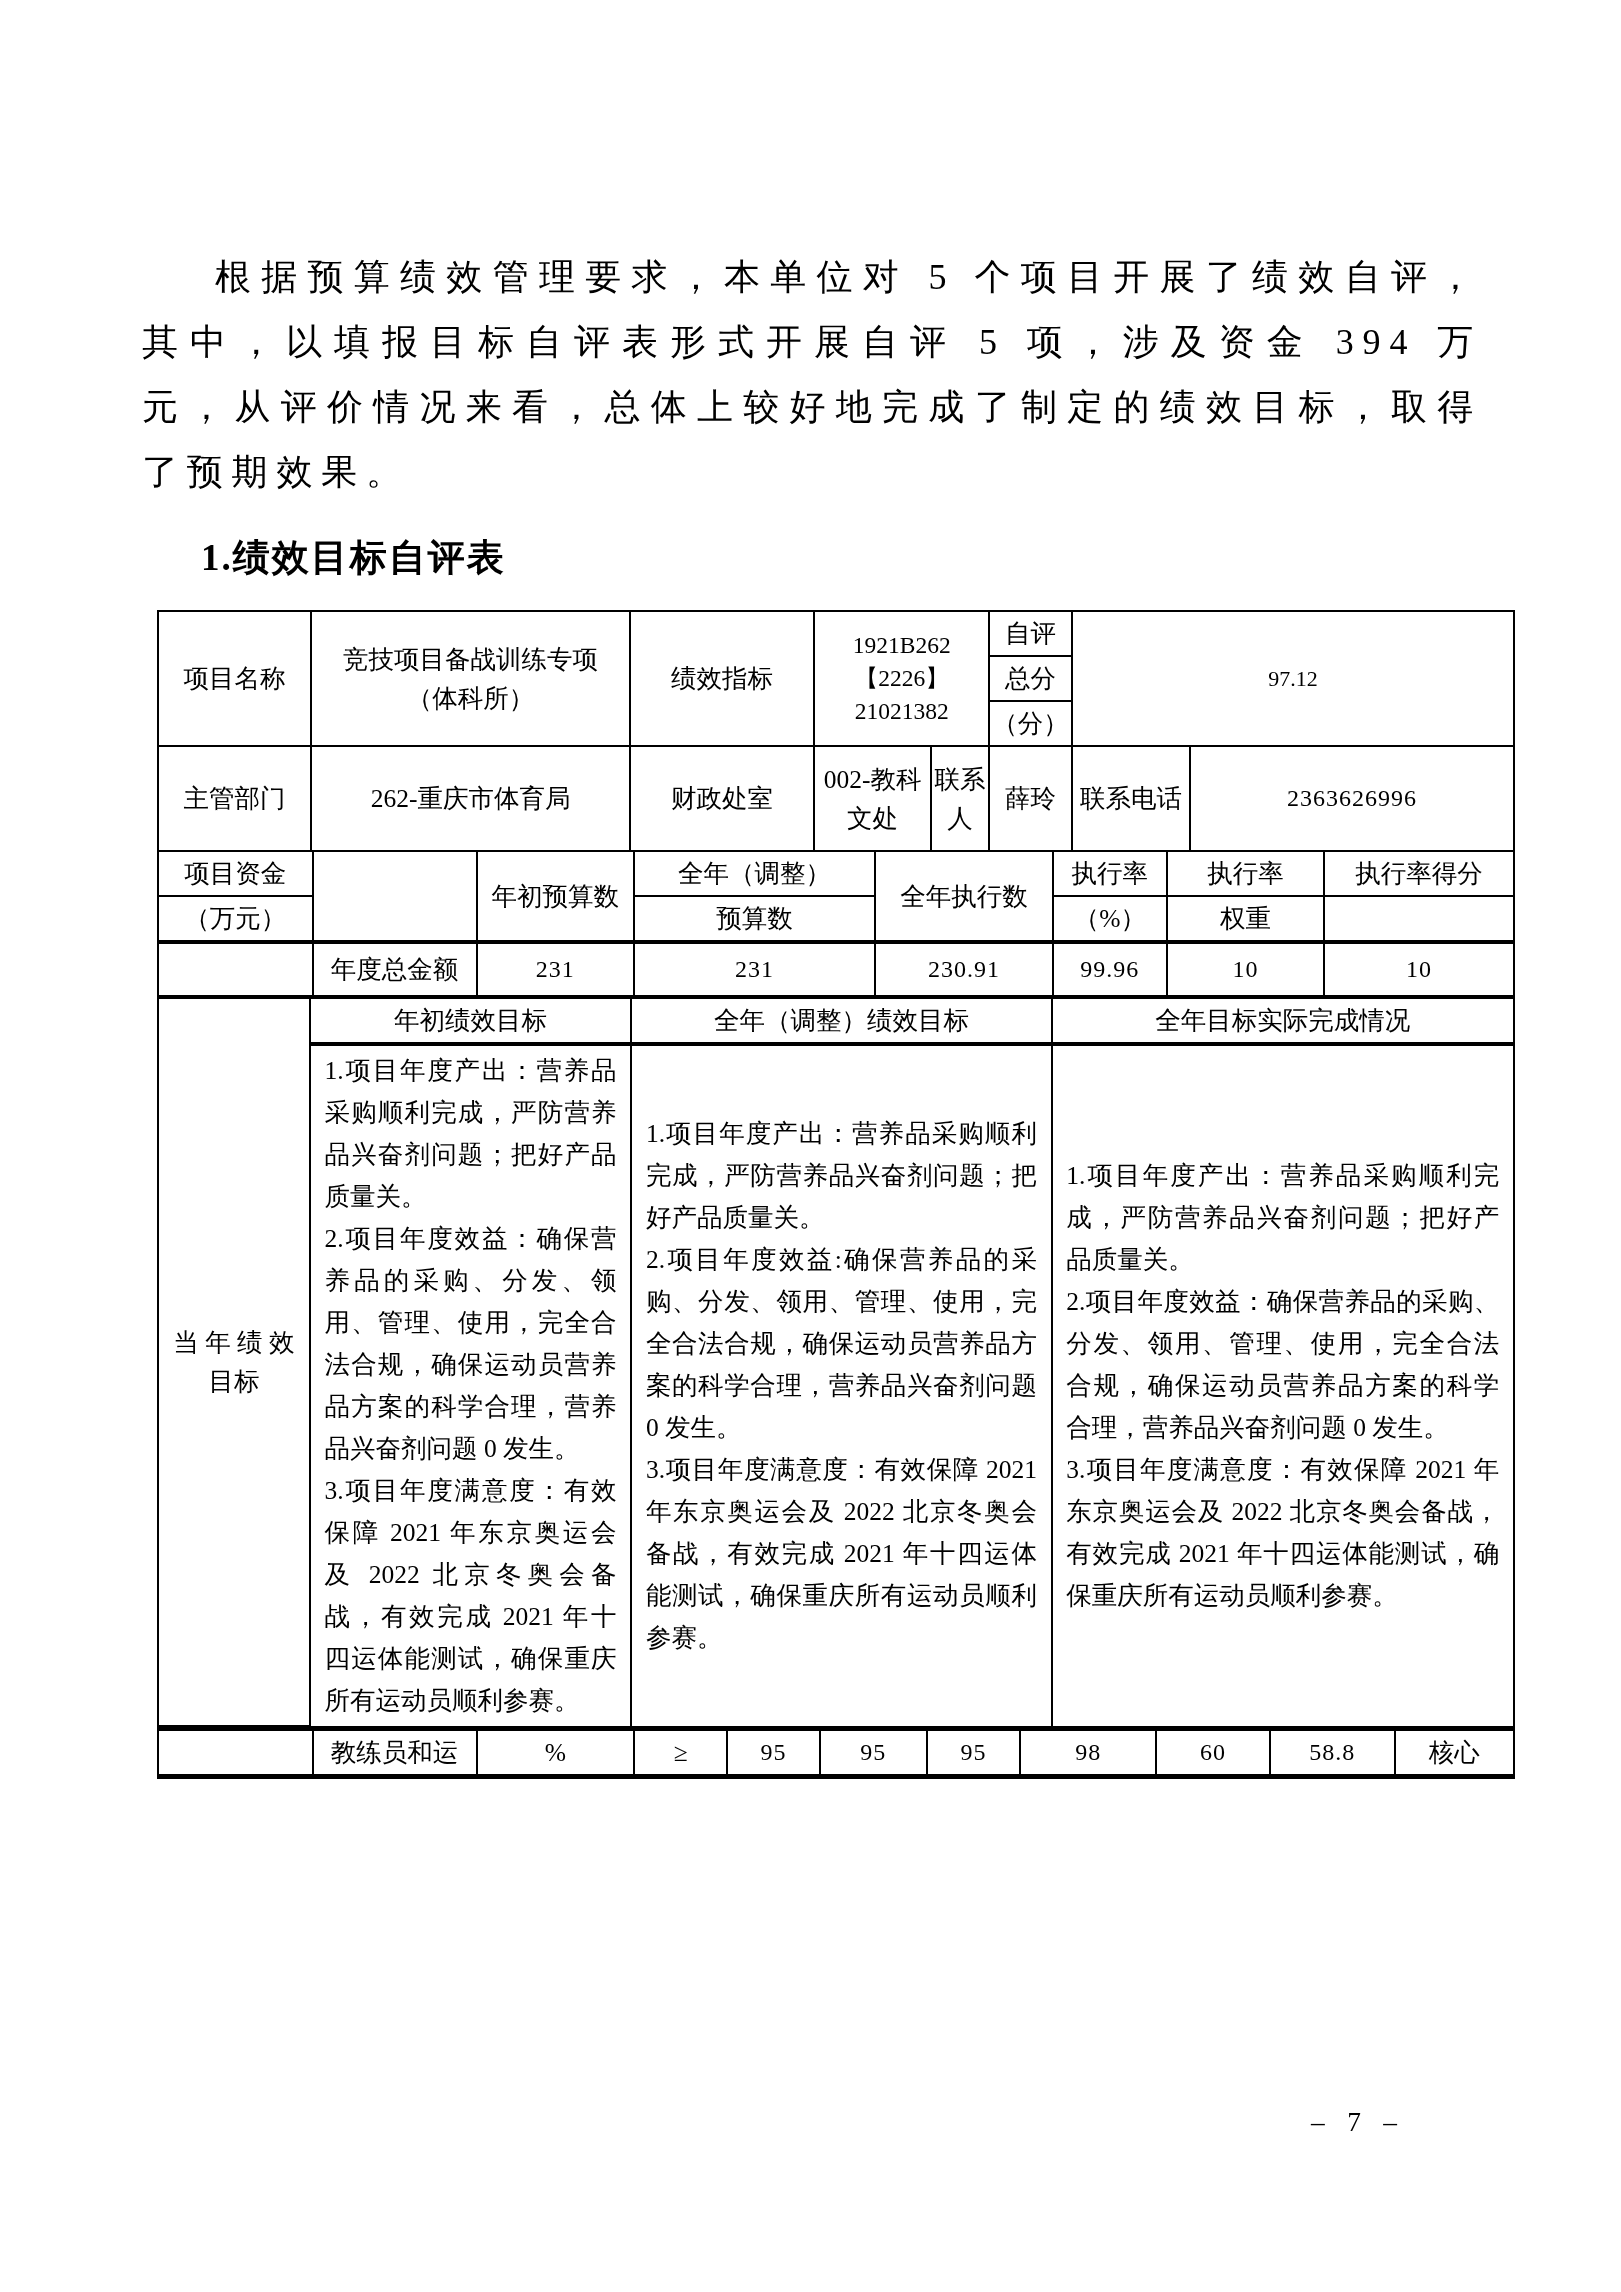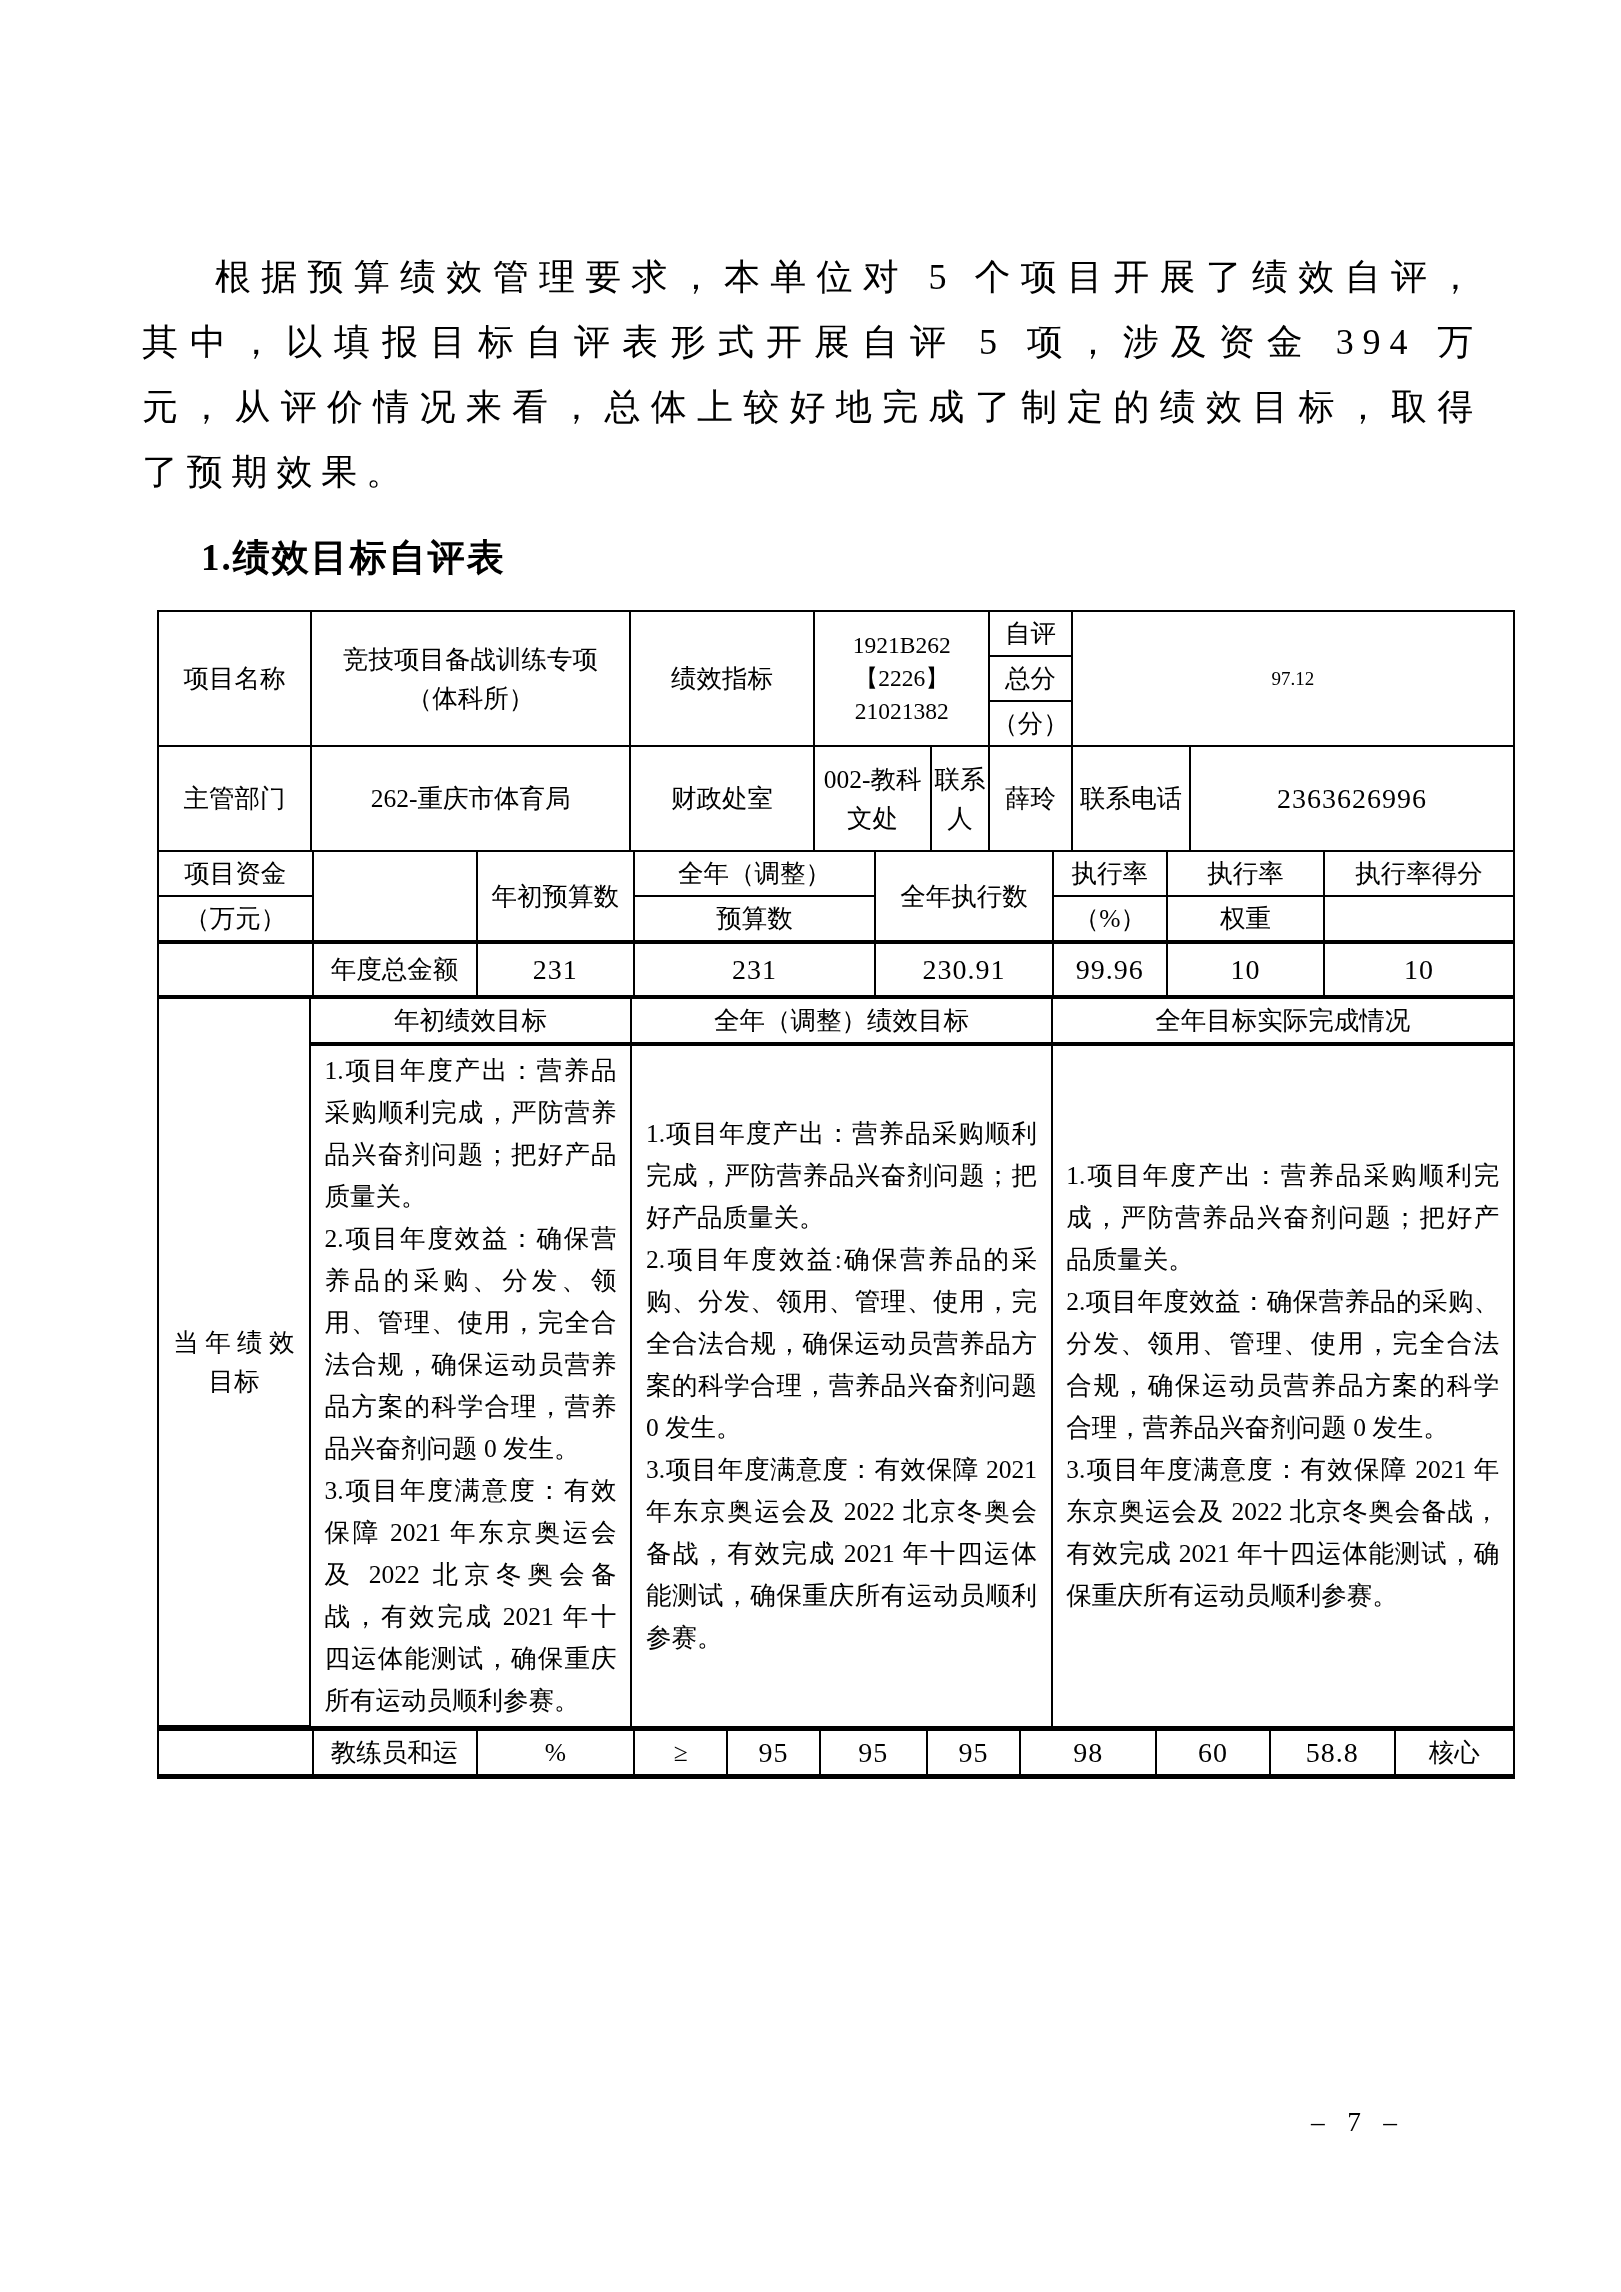--- a/index.html
+++ b/index.html
@@ -23,22 +23,22 @@
   }
   .tables { margin:29px 0 0 157px; }
   table { border-collapse:collapse; table-layout:fixed; width:1358px; }
   .tblB, .tblD { margin-top:-2px; }   
   .tblC { margin-top:0; }             
   td {
     border:2px solid #000; text-align:center; vertical-align:middle;
     font-size:25.5px; line-height:39px; padding:2px 7.8px; overflow:hidden;
     word-break:normal;
   }
-  .num { font-size:28px; letter-spacing:1px; }
-  .big { font-size:19px; }
+  .num { font-size:24px; letter-spacing:1px; }
+  .big { font-size:22px; }
   .tight { padding:2px 2px;text-align:center; }
   .preline { white-space:pre-line; }
   .codecell { font-size:23.5px; line-height:33px; padding:2px 3.9px; }
   .goalhead td { }
   .goaltext {
     text-align:justify; vertical-align:middle;
     font-size:25.5px; line-height:42px; padding:3.9px 13.7px;
     white-space:pre-line;
   }
   .bt4 td { border-top-width:4.9px; }

